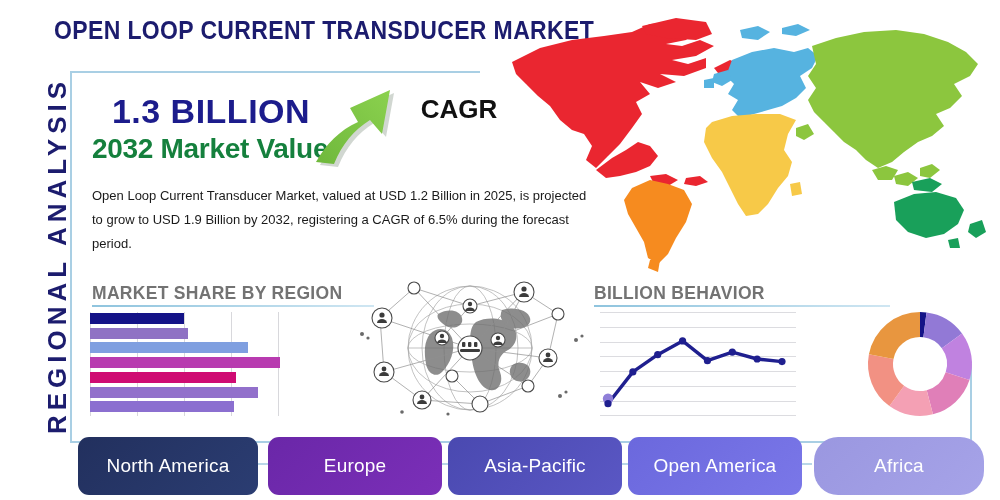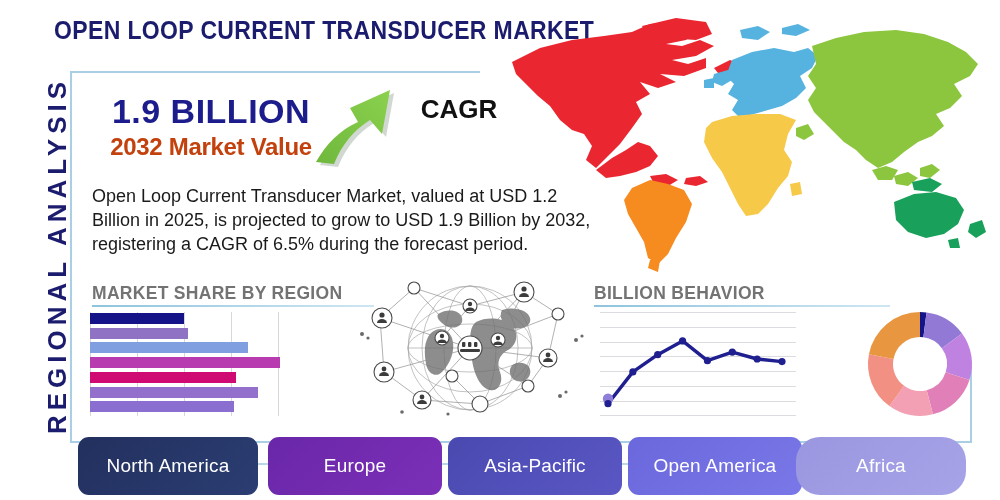--- a/index.html
+++ b/index.html
@@ -48,36 +48,36 @@
   }
 
   
   .hero { position:absolute; left:92px; top:92px; width:420px; height:80px; }
   .hero-big {
     font-family:"Liberation Sans Narrow","Liberation Sans",sans-serif;
     font-weight:700; font-size:34px; color:#1c1c8c;
     text-align:center; width:238px; letter-spacing:0.5px;
   }
   .hero-sub {
-    font-weight:700; font-size:24px; color:#c2410c; text-align:center;
+    font-weight:700; font-size:28px; color:#15803d; text-align:left;
     width:238px; margin-top:2px; letter-spacing:-0.3px;
   }
   .cagr { position:absolute; left:404px; top:96px; width:110px; text-align:center; }
   .cagr-big {
     font-family:"Liberation Sans Narrow","Liberation Sans",sans-serif;
     font-weight:700; font-size:33px; color:#1c1c8c;
   }
   .cagr-sub { font-weight:700; font-size:26px; color:#111; margin-top:-2px; }
 
   .arrow { position:absolute; left:310px; top:84px; width:92px; height:84px; }
 
   
   .para {
     position:absolute; left:92px; top:184px; width:500px;
-    font-size:18px; line-height:24px; color:#1a1a1a;
+    font-size:13px; line-height:24px; color:#1a1a1a;
   }
 
   
   .worldmap { position:absolute; left:500px; top:10px; width:490px; height:262px; }
 
   
   .sec-head {
     position:absolute;
     font-family:"Liberation Sans Narrow","Liberation Sans",sans-serif;
     font-weight:700; font-size:17.5px; color:#737373; letter-spacing:0.3px;
@@ -158,21 +158,21 @@
       <path fill="#8cc63e" d="M296 118 L308 114 L314 124 L304 130 L296 126 Z"></path>
 
       <path fill="#19a05a" d="M394 192 L414 184 L436 182 L456 188 L464 200 L458 214 L444 224 L426 228 L408 222 L396 210 Z"></path>
       <path fill="#19a05a" d="M412 172 L430 168 L442 174 L432 182 L414 180 Z"></path>
       <path fill="#19a05a" d="M470 214 L482 210 L486 222 L476 228 L468 222 Z"></path>
       <path fill="#19a05a" d="M448 230 L458 228 L460 238 L450 238 Z"></path>
     </svg>
   </div>
 
   <div class="hero">
-    <div class="hero-big">1.9 BILLION</div>
+    <div class="hero-big">1.3 BILLION</div>
     <div class="hero-sub">2032 Market Value</div>
   </div>
 
   <div class="arrow">
     <svg viewBox="0 0 92 84" width="92" height="84">
       <defs>
         <linearGradient id="ag" x1="0" y1="1" x2="1" y2="0">
           <stop offset="0%" stop-color="#6fb83c"></stop>
           <stop offset="100%" stop-color="#8bd14e"></stop>
         </linearGradient>
@@ -334,18 +334,18 @@
     </div>
     <div class="pill" style="left: 190px; width: 174px; background: linear-gradient(135deg, rgb(106, 39, 168), rgb(123, 47, 184));">
       <span>Europe</span>
     </div>
     <div class="pill" style="left: 370px; width: 174px; background: linear-gradient(135deg, rgb(74, 73, 176), rgb(90, 87, 196));">
       <span>Asia-Pacific</span>
     </div>
     <div class="pill" style="left: 550px; width: 174px; background: linear-gradient(135deg, rgb(107, 104, 221), rgb(122, 119, 232));">
       <span>Open America</span>
     </div>
-    <div class="pill" style="left: 718px; width: 170px; background: linear-gradient(135deg, rgb(154, 151, 224), rgb(166, 163, 232)); border-radius: 24px;">
+    <div class="pill" style="left: 736px; width: 170px; background: linear-gradient(135deg, rgb(154, 151, 224), rgb(166, 163, 232)); border-radius: 24px;">
       <span>Africa</span>
     </div>
   </div>
 
 </div>
 
 </body></html>

